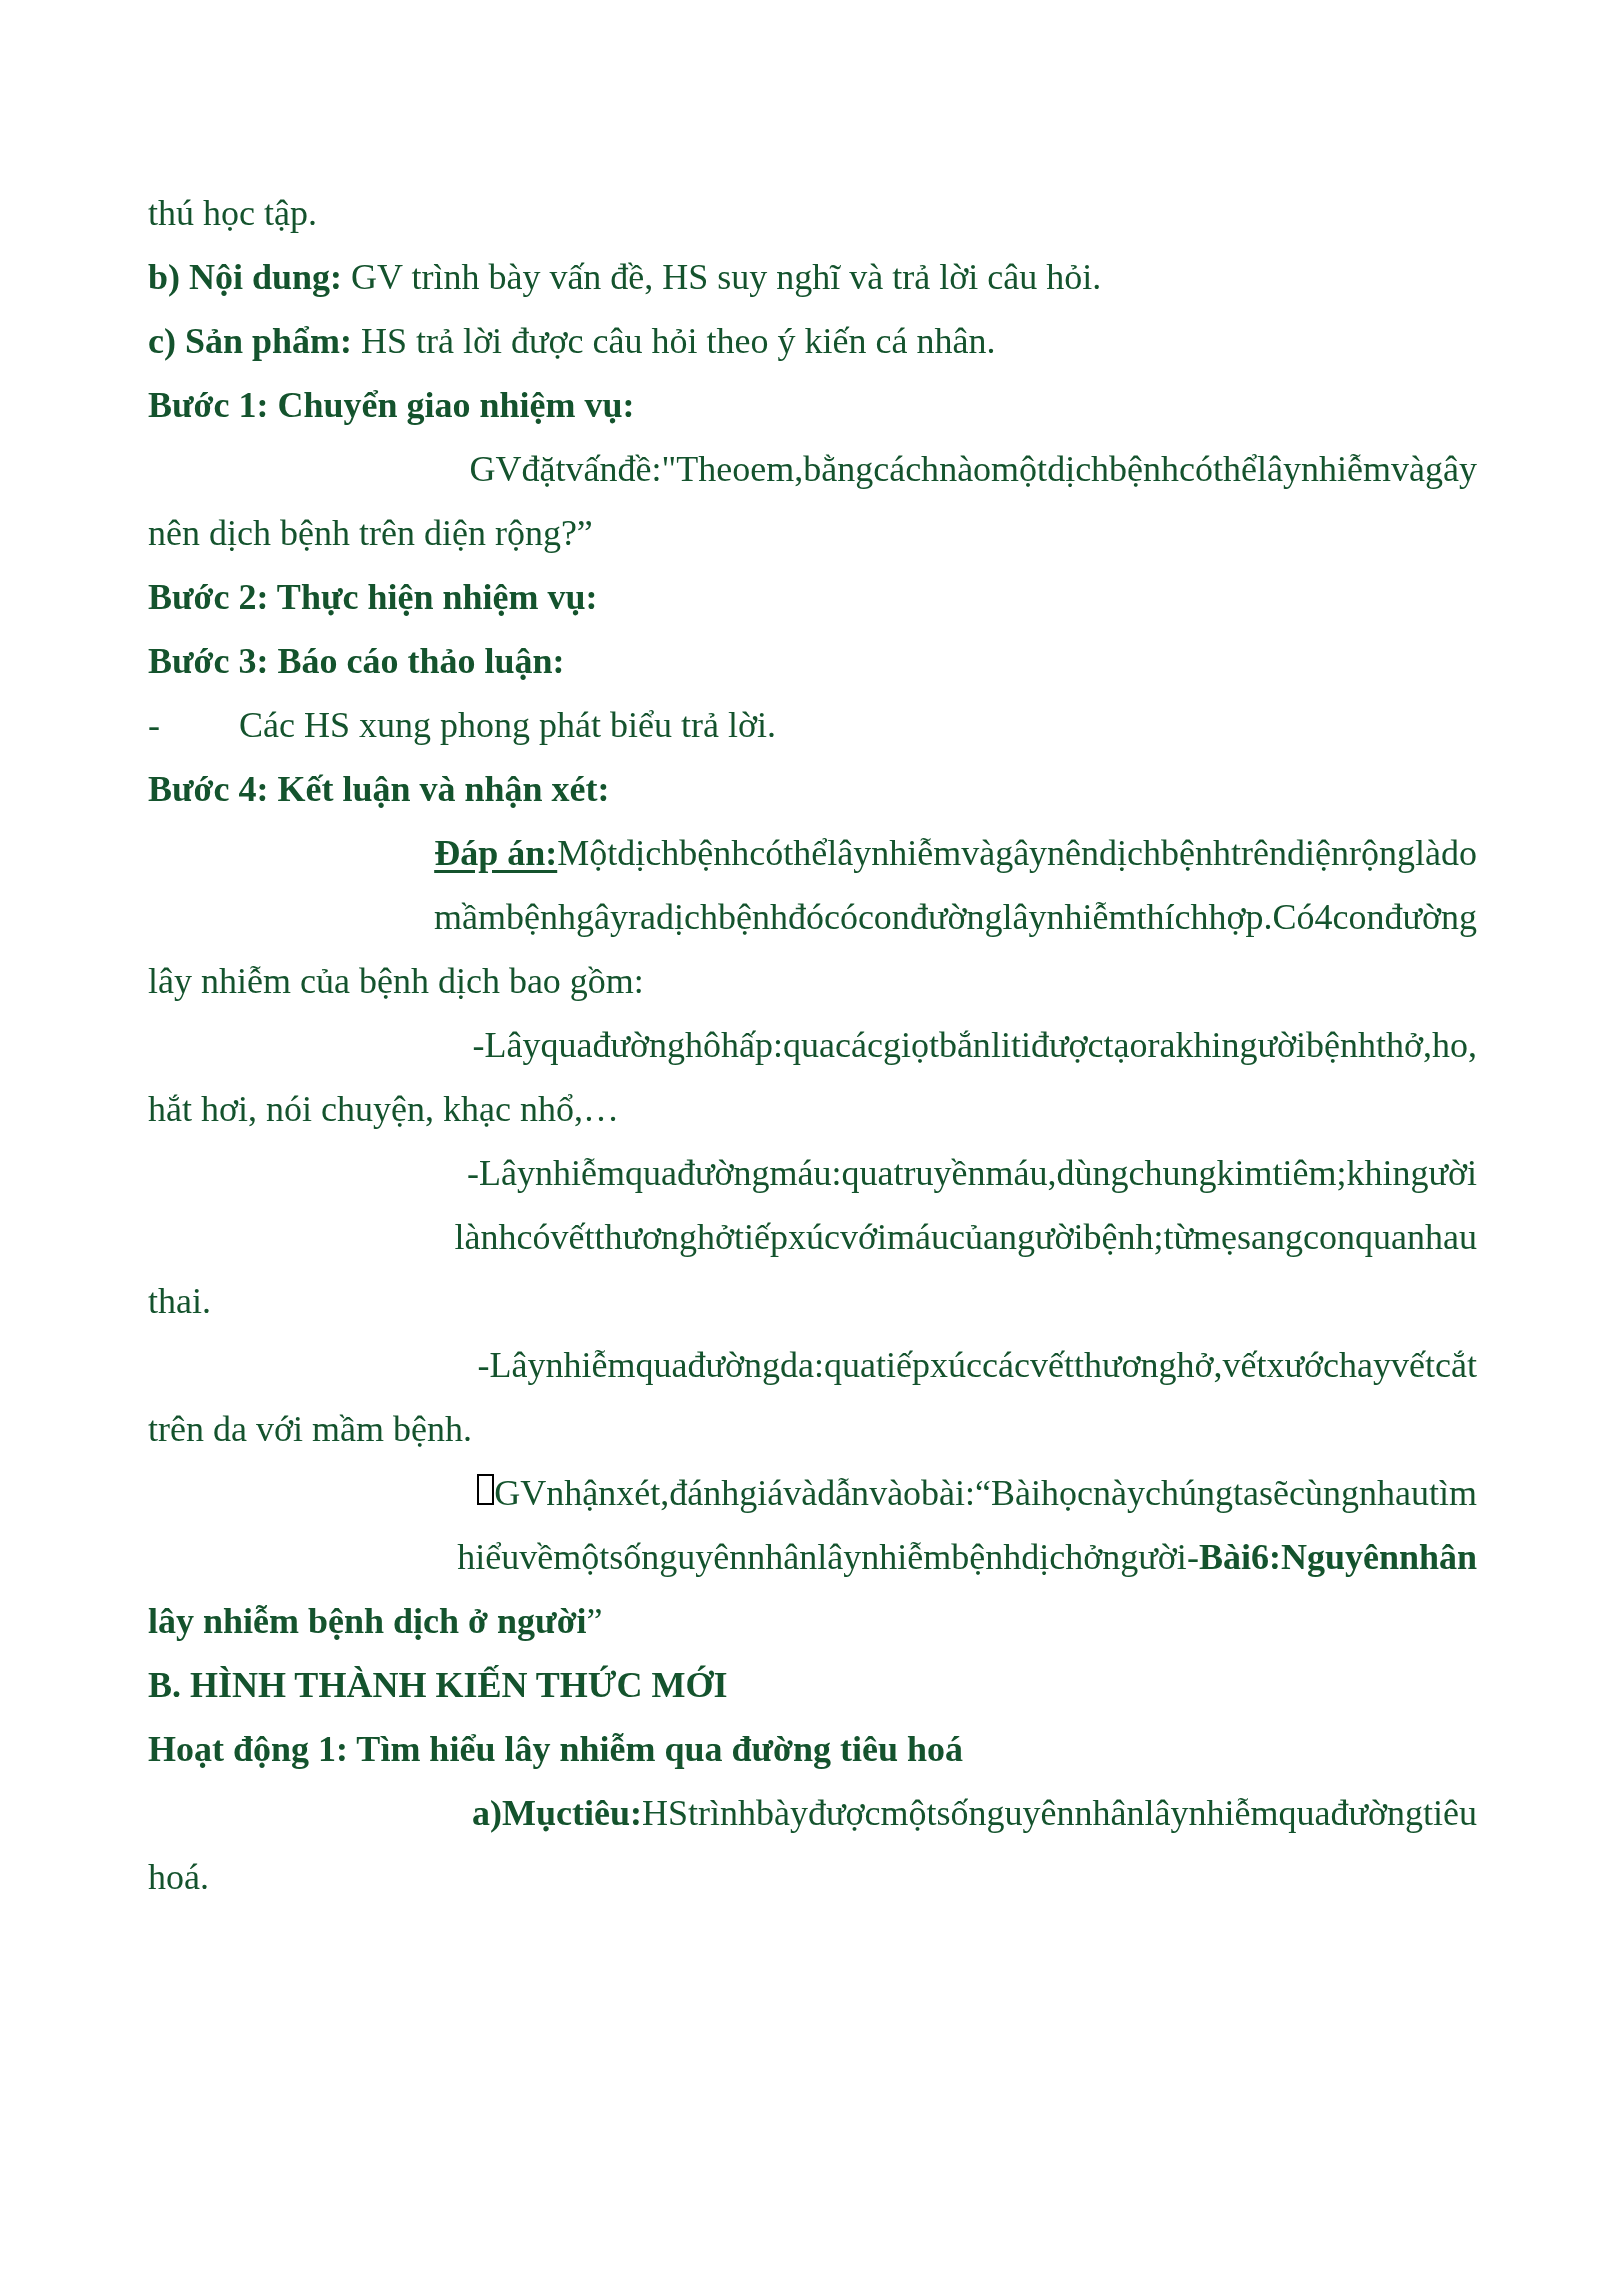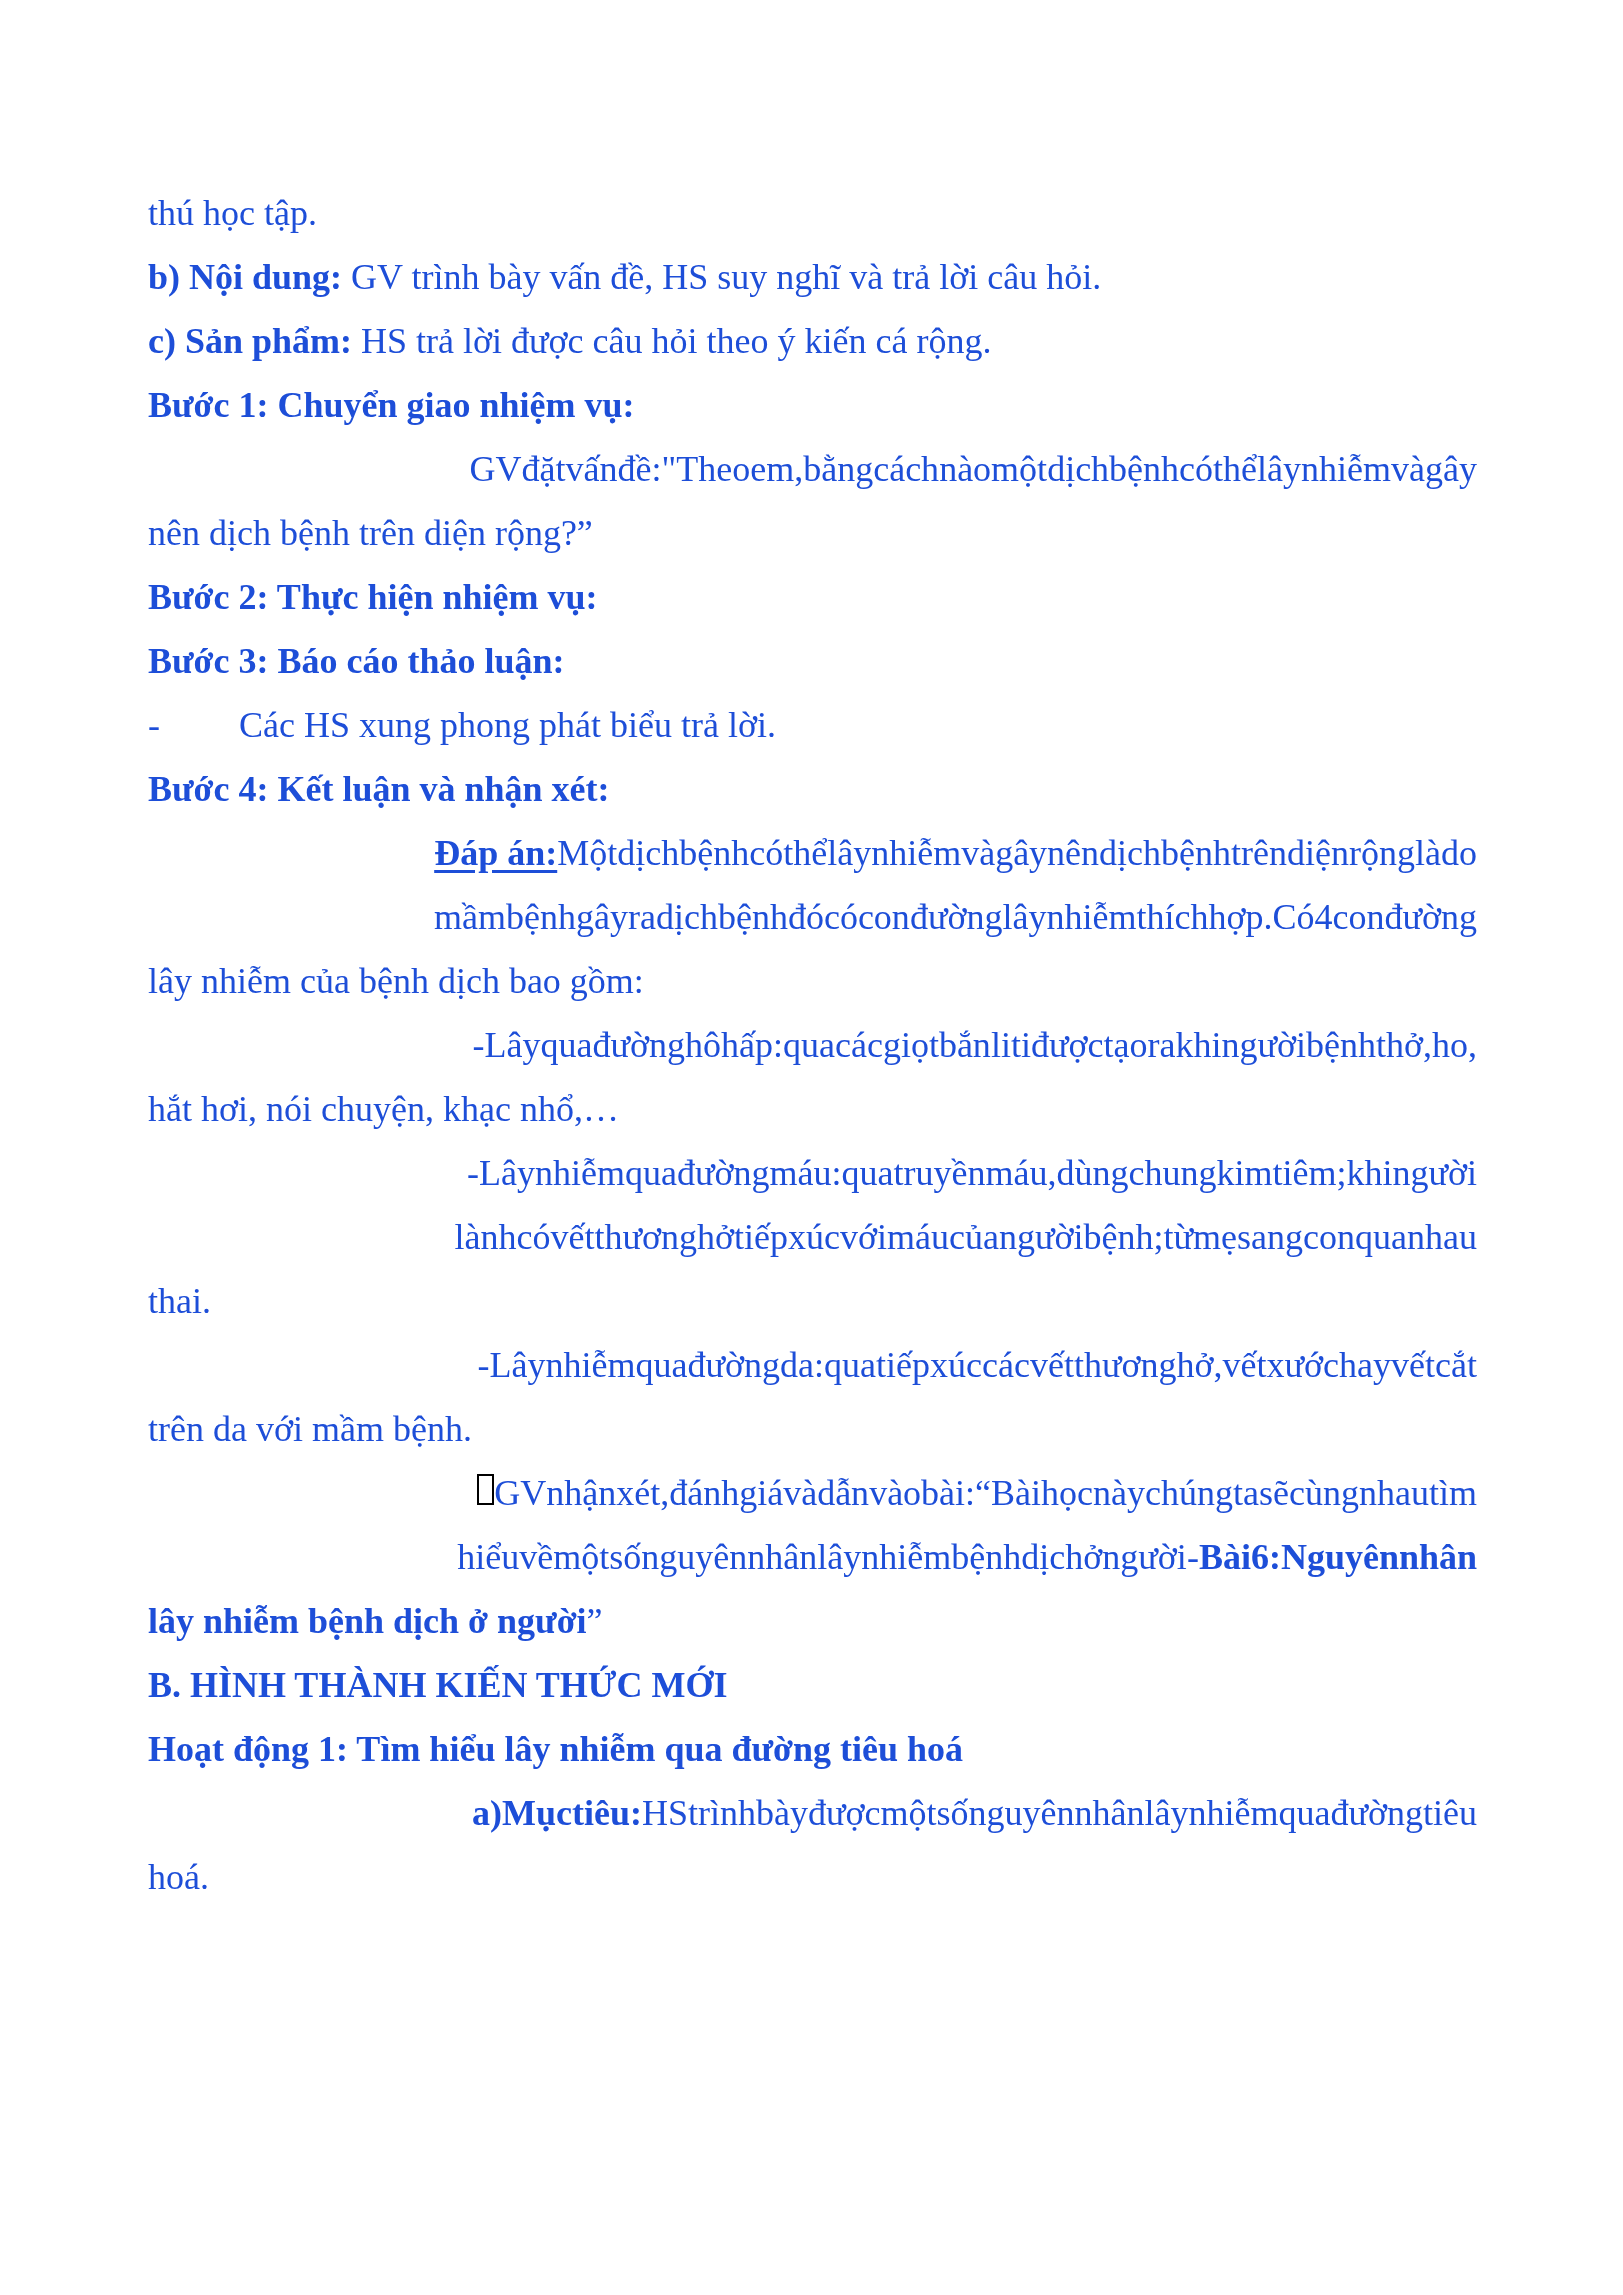--- a/index.html
+++ b/index.html
@@ -8,21 +8,21 @@
     background:#ffffff;
     overflow:hidden;
     font-family:"Liberation Serif", serif;
   }
   .page{
     position:absolute;left:0;top:0;width:1623px;height:2295px;
     background:#ffffff;color:#000000;
   }
   #doc{
     position:absolute;left:148px;top:181px;width:1329px;
-    font-size:36px;color:#1d4ed8;
+    font-size:36px;color:#14532d;
   }
   .line{
     height:64px;line-height:64px;
     white-space:pre;
   }
   .line.just{
     display:flex;
     justify-content:flex-end;
     align-items:baseline;
     white-space:pre;
@@ -40,21 +40,21 @@
   .tofu.indent{margin-left:46px;}
   .word{white-space:pre;}
 </style>
 </head>
 <body>
 
 <div class="page">
   <div id="doc">
       <div class="line"><span>thú học tập.</span></div>
       <div class="line"><span class="b">b) Nội dung: </span><span>GV trình bày vấn đề, HS suy nghĩ và trả lời câu hỏi.</span></div>
-      <div class="line"><span class="b">c) Sản phẩm: </span><span>HS trả lời được câu hỏi theo ý kiến cá rộng.</span></div>
+      <div class="line"><span class="b">c) Sản phẩm: </span><span>HS trả lời được câu hỏi theo ý kiến cá nhân.</span></div>
       <div class="line"><span class="b">Bước 1: Chuyển giao nhiệm vụ:</span></div>
       <div class="line just"><span class="word">GV</span><span class="word">đặt</span><span class="word">vấn</span><span class="word">đề:</span><span class="word">"Theo</span><span class="word">em,</span><span class="word">bằng</span><span class="word">cách</span><span class="word">nào</span><span class="word">một</span><span class="word">dịch</span><span class="word">bệnh</span><span class="word">có</span><span class="word">thể</span><span class="word">lây</span><span class="word">nhiễm</span><span class="word">và</span><span class="word">gây</span></div>
       <div class="line"><span>nên dịch bệnh trên diện rộng?”</span></div>
       <div class="line"><span class="b">Bước 2: Thực hiện nhiệm vụ:</span></div>
       <div class="line"><span class="b">Bước 3: Báo cáo thảo luận:</span></div>
       <div class="line"><span>-</span><span class="gap"></span><span>Các HS xung phong phát biểu trả lời.</span></div>
       <div class="line"><span class="b">Bước 4: Kết luận và nhận xét:</span></div>
       <div class="line just"><span class="b u">Đáp án:</span><span class="word">Một</span><span class="word">dịch</span><span class="word">bệnh</span><span class="word">có</span><span class="word">thể</span><span class="word">lây</span><span class="word">nhiễm</span><span class="word">và</span><span class="word">gây</span><span class="word">nên</span><span class="word">dịch</span><span class="word">bệnh</span><span class="word">trên</span><span class="word">diện</span><span class="word">rộng</span><span class="word">là</span><span class="word">do</span></div>
       <div class="line just"><span class="word">mầm</span><span class="word">bệnh</span><span class="word">gây</span><span class="word">ra</span><span class="word">dịch</span><span class="word">bệnh</span><span class="word">đó</span><span class="word">có</span><span class="word">con</span><span class="word">đường</span><span class="word">lây</span><span class="word">nhiễm</span><span class="word">thích</span><span class="word">hợp.</span><span class="word">Có</span><span class="word">4</span><span class="word">con</span><span class="word">đường</span></div>
       <div class="line"><span>lây nhiễm của bệnh dịch bao gồm:</span></div>

